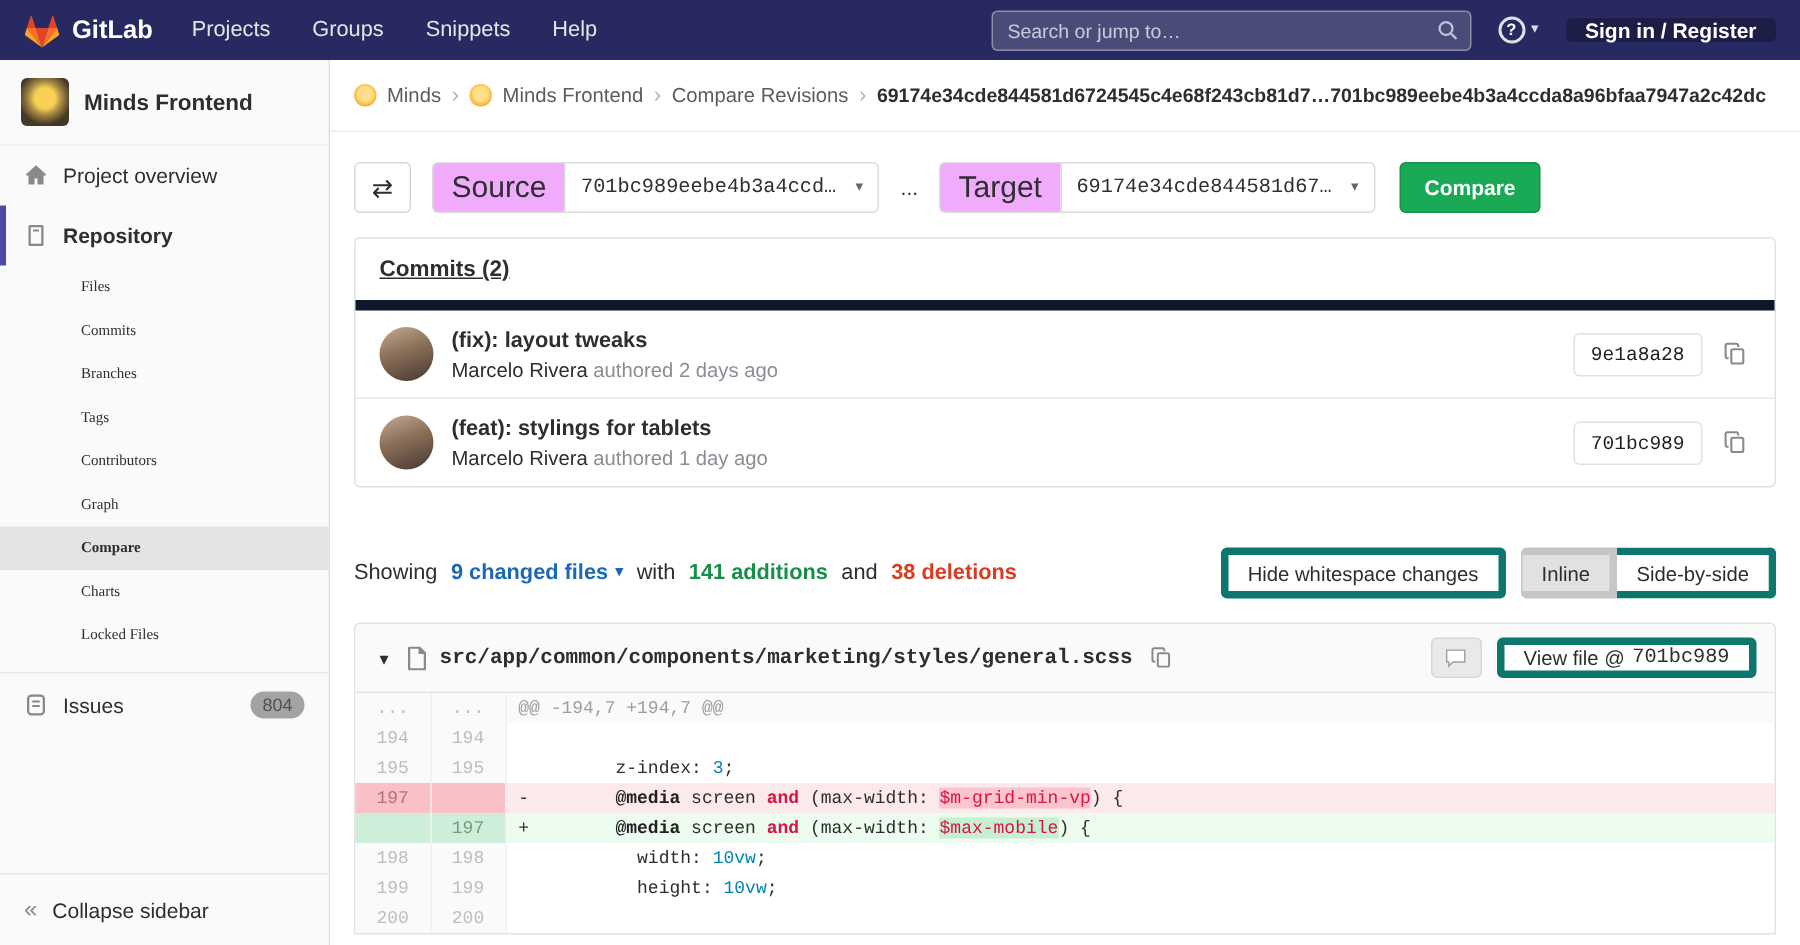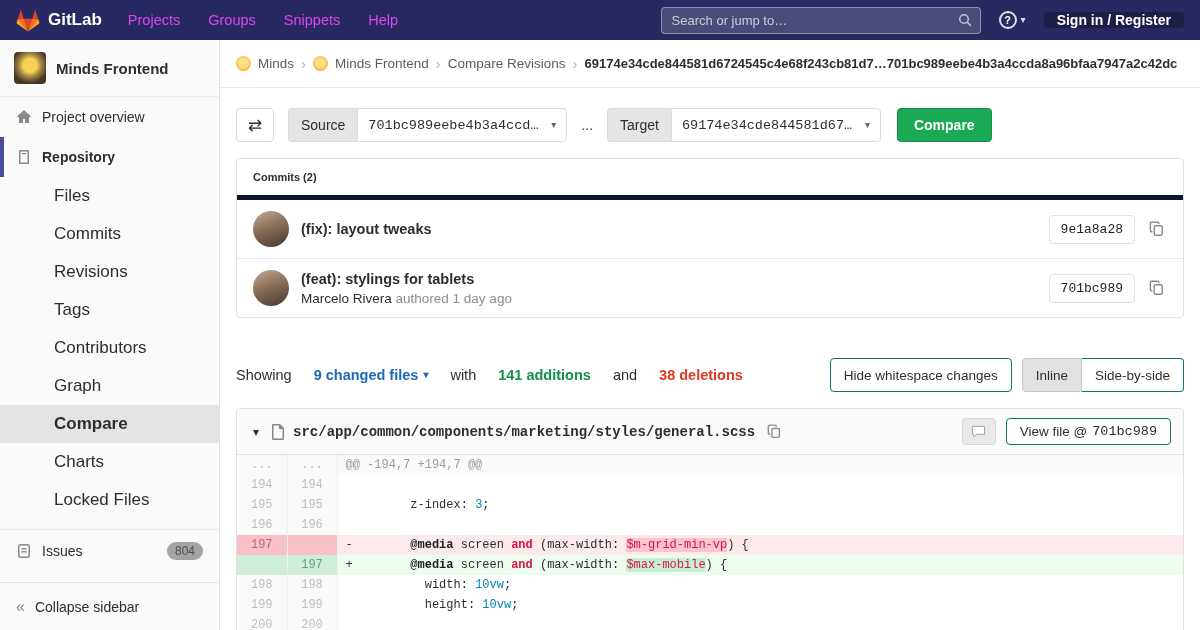--- a/index.html
+++ b/index.html
@@ -7,21 +7,21 @@
   body { font-family:"Liberation Sans",sans-serif; font-size:14px; color:#2e2e2e; background:#fff; }
   a { text-decoration:none; color:inherit; cursor:pointer; }
   .mono { font-family:"Liberation Mono","DejaVu Sans Mono",monospace; }
 
   
   .navbar { position:fixed; top:0; left:0; right:0; height:40px; background:var(--navbar-bg,#292961);
             display:flex; align-items:center; padding:0 16px; z-index:20; }
   .brand { display:flex; align-items:center; gap:8px; margin-right:26px; }
   .brand-text { color:#fff; font-weight:bold; font-size:17px; }
   .nav-links { display:flex; gap:28px; }
-  .nav-links a { color:#d946ef; font-size:14.5px; }
+  .nav-links a { color:#e5e5e5; font-size:14.5px; }
   .nav-spacer { flex:1; }
   .search-box { position:relative; width:320px; height:27px; margin-right:18px; }
   .search-box input { width:100%; height:100%; background:rgba(255,255,255,0.16); border:1px solid rgba(255,255,255,0.38);
             border-radius:4px; padding:0 30px 0 10px; color:#fff; font-size:13px; font-family:"Liberation Sans",sans-serif; }
   .search-box input::placeholder { color:rgba(255,255,255,0.7); }
   .search-box svg { position:absolute; right:8px; top:5px; }
   .help-menu { display:flex; align-items:center; gap:4px; margin-right:18px; color:#dcdce8; }
   .help-q { width:18px; height:18px; border:2px solid rgba(255,255,255,0.85); border-radius:50%;
             display:flex; align-items:center; justify-content:center; font-size:11px; font-weight:bold; color:#fff; }
   .caret { font-size:10px; line-height:1; }
@@ -31,21 +31,21 @@
   
   .sidebar { position:fixed; top:40px; left:0; width:220px; height:590px; background:#fafafa;
              border-right:1px solid #e1e1e1; }
   .context-header { display:flex; align-items:center; gap:10px; padding:12px 14px; border-bottom:1px solid #ededed; }
   .project-avatar { width:32px; height:32px; border-radius:4px; flex:0 0 32px;
              background:radial-gradient(circle at 50% 42%, #f7d154 0 28%, #a88a45 45%, #463826 72%); }
   .project-name { font-weight:bold; font-size:15px; color:#2e2e2e; }
   .side-item { display:flex; align-items:center; gap:10px; padding:12px 16px; font-size:14px; color:#2e2e2e; }
   .side-item .icon16 { width:16px; display:flex; }
   .side-item.section-active { border-left:4px solid var(--active-border,#4b4ba3); padding-left:12px; font-weight:bold; }
-  .subnav a { display:block; padding:9px 16px 9px 54px; font-size:17px; color:#2e2e2e; }
+  .subnav a { display:block; padding:9px 16px 9px 54px; font-size:10px; color:#2e2e2e;font-family:Liberation Serif, serif; }
   .subnav a.active { background:#e4e4e4; font-weight:bold; }
   .side-divider { border-top:1px solid #e8e8e8; margin-top:10px; }
   .issues-item { justify-content:flex-start; }
   .count-badge { margin-left:auto; background:#a3a3a3; color:#4f4f55; font-size:12px; border-radius:9px; padding:2px 8px; }
   .collapse-bar { position:absolute; bottom:0; left:0; width:100%; height:48px; border-top:1px solid #e5e5e5;
              display:flex; align-items:center; gap:10px; padding:0 16px; color:#2e2e2e; background:#fafafa; }
   .collapse-bar .dbl-chev { color:#89888d; font-size:16px; }
 
   
   .content { margin-left:220px; padding-top:40px; }
@@ -56,55 +56,55 @@
   .crumb-sep { color:#b5b5b5; font-size:15px; }
   .crumb-sha { color:#2e2e2e; font-weight:bold; font-size:13px; }
 
   .page-body { padding:0 16px; }
 
   
   .compare-form { display:flex; align-items:center; margin-top:20px; gap:14px; }
   .swap-btn { width:38px; height:34px; background:#fff; border:1px solid #d7d7d7; border-radius:4px;
              display:flex; align-items:center; justify-content:center; font-size:17px; color:#2e2e2e; cursor:pointer; }
   .input-group { display:flex; height:34px; }
-  .ig-label { background:#e5e5e5; border:1px solid #dbdbdb; border-right:none; border-radius:4px 0 0 4px;
-             display:flex; align-items:center; padding:0 12px; font-size:14px; color:#2e2e2e; }
+  .ig-label { background:#f0abfc; border:1px solid #dbdbdb; border-right:none; border-radius:4px 0 0 4px;
+             display:flex; align-items:center; padding:0 12px; font-size:20px; color:#2e2e2e; }
   .ig-dropdown { width:210px; background:#fff; border:1px solid #dbdbdb; border-radius:0 4px 4px 0;
              display:flex; align-items:center; justify-content:space-between; padding:12px 10px; cursor:pointer; }
   .ig-dropdown .val { font-size:13.5px; color:#2e2e2e; overflow:hidden; white-space:nowrap; }
   .ig-dropdown .caret { color:#666; margin-left:6px; }
   .dots-sep { color:#2e2e2e; font-size:14px; }
   .compare-btn { background:var(--accent-green,#1aaa55); color:#fff; border:1px solid #168f48; border-radius:4px;
              height:34px; padding:0 16px; font-size:14px; font-weight:bold; cursor:pointer; margin-left:2px;
              font-family:"Liberation Sans",sans-serif; }
 
   
   .panel { border:1px solid #e1e1e1; border-radius:4px; margin-top:16px; background:#fff; }
-  .panel-header { padding:12px 16px; border-bottom:5px solid #0f172a; font-size:11px; font-weight:600; }
+  .panel-header { padding:12px 16px; border-bottom:7px solid #0f172a; font-size:15px; font-weight:600;text-decoration:underline; }
   .commit-row { display:flex; align-items:center; padding:11px 16px;justify-content:flex-end; }
   .commit-row + .commit-row { border-top:1px solid #e8e8e8; }
   .commit-avatar { width:36px; height:36px; border-radius:50%; flex:0 0 36px; margin-right:12px;
              background:linear-gradient(160deg,#c4ab92 0%,#8a6f58 45%,#453731 100%); }
   .commit-main { flex:1; min-width:0; }
   .commit-title { font-weight:bold; font-size:14.5px; color:#2e2e2e; display:block; }
   .commit-meta { font-size:13.5px; margin-top:4px; }
   .commit-author { color:#2e2e2e; }
   .commit-when { color:#8c8c95; }
   .sha-box { border:1px solid #e1e1e1; border-radius:4px; background:#fff; padding:6px 11px;
              font-family:"Liberation Mono","DejaVu Sans Mono",monospace; font-size:13px; color:#1f1f1f; }
   .copy-btn { margin-left:12px; display:flex; cursor:pointer; background:none; border:none; padding:2px; }
 
   
   .summary-row { display:flex; align-items:center; justify-content:space-between; margin-top:40px; }
-  .summary-text { font-size:14.5px; color:#2e2e2e; display:flex; align-items:center; gap:22px; }
+  .summary-text { font-size:14.5px; color:#2e2e2e; display:flex; align-items:center; gap:9px; }
   .files-link { color:var(--link-blue,#1b69b6); font-weight:bold; display:flex; align-items:center; gap:5px; }
   .add-count { color:var(--addition-green,#168f48); font-weight:bold; }
   .del-count { color:var(--deletion-red,#db3b21); font-weight:bold; }
   .summary-actions { display:flex; align-items:center; gap:10px; }
-  .btn-default { background:#fff; border:1px solid #0f766e; border-radius:4px; height:34px; padding:0 13px;
+  .btn-default { background:#fff; border:5px solid #0f766e; border-radius:4px; height:34px; padding:0 13px;
              font-size:13.5px; color:#2e2e2e; cursor:pointer; font-family:"Liberation Sans",sans-serif; }
   .btn-group { display:flex; }
   .btn-group .btn-default { border-radius:0; border-left-width:0; }
   .btn-group .btn-default:first-child { border-radius:4px 0 0 4px; border-left-width:1px; }
   .btn-group .btn-default:last-child { border-radius:0 4px 4px 0; }
   .btn-default.active { background:#e1e1e1; border-color:#c6c6c6; }
 
   
   .diff-header { background:#fafafa; border-bottom:1px solid #e1e1e1; border-radius:4px 4px 0 0;
              display:flex; align-items:center; padding:9px 12px; gap:8px; }
@@ -186,21 +186,21 @@
     <span class="icon16">
       <svg width="16" height="16" viewBox="0 0 16 16">
           <path fill="#89888d" d="M4 1h8a1 1 0 0 1 1 1v12a1 1 0 0 1-1 1H4a1 1 0 0 1-1-1V2a1 1 0 0 1 1-1zm.5 1.5v11h7v-11h-7zM6 4h4v1.3H6V4z"></path>
         </svg>
     </span>
     <span>Repository</span>
   </a>
   <nav class="subnav">
     <a>Files</a>
     <a>Commits</a>
-    <a>Revisions</a>
+    <a>Branches</a>
     <a>Tags</a>
     <a>Contributors</a>
     <a>Graph</a>
     <a class="active">Compare</a>
     <a>Charts</a>
     <a>Locked Files</a>
   </nav>
   <div class="side-divider"></div>
   <a class="side-item issues-item">
     <span class="icon16">
@@ -255,20 +255,24 @@
       <button class="compare-btn">Compare</button>
     </div>
 
     <section class="panel">
       <div class="panel-header">Commits (2)</div>
 
       <div class="commit-row">
         <span class="commit-avatar"></span>
         <div class="commit-main">
           <a class="commit-title">(fix): layout tweaks</a>
+          <div class="commit-meta">
+            <a class="commit-author">Marcelo Rivera</a>
+            <span class="commit-when">authored 2 days ago</span>
+          </div>
         </div>
         <a class="sha-box">9e1a8a28</a>
         <button class="copy-btn">
           <svg width="16" height="16" viewBox="0 0 16 16">
             <rect x="5.2" y="4.8" width="8" height="9.5" rx="1.2" fill="none" stroke="#89888d" stroke-width="1.4"></rect>
             <path d="M3.4 10.8H2.6a1.2 1.2 0 0 1-1.2-1.2V2.4a1.2 1.2 0 0 1 1.2-1.2h6a1.2 1.2 0 0 1 1.2 1.2v.9" fill="none" stroke="#89888d" stroke-width="1.4"></path>
           </svg>
         </button>
       </div>
 
@@ -349,25 +353,20 @@
             <tr class="diff-line ctx">
               <td class="ln">194</td>
               <td class="ln">194</td>
               <td class="code"><span> </span></td>
             </tr>
             <tr class="diff-line ctx">
               <td class="ln">195</td>
               <td class="ln">195</td>
               <td class="code"><span> </span><span>        z-index: </span><span class="tk-v">3</span><span>;</span></td>
             </tr>
-            <tr class="diff-line ctx">
-              <td class="ln">196</td>
-              <td class="ln">196</td>
-              <td class="code"><span> </span></td>
-            </tr>
             <tr class="diff-line del">
               <td class="ln">197</td>
               <td class="ln"></td>
               <td class="code"><span>-</span><span>        </span><span class="tk-k">@media</span><span> screen </span><span class="tk-o">and</span><span> (max-width: </span><span class="tk-var hl-del">$m-grid-min-vp</span><span>) {</span></td>
             </tr>
             <tr class="diff-line add">
               <td class="ln"></td>
               <td class="ln">197</td>
               <td class="code"><span>+</span><span>        </span><span class="tk-k">@media</span><span> screen </span><span class="tk-o">and</span><span> (max-width: </span><span class="tk-var hl-add">$max-mobile</span><span>) {</span></td>
             </tr>

